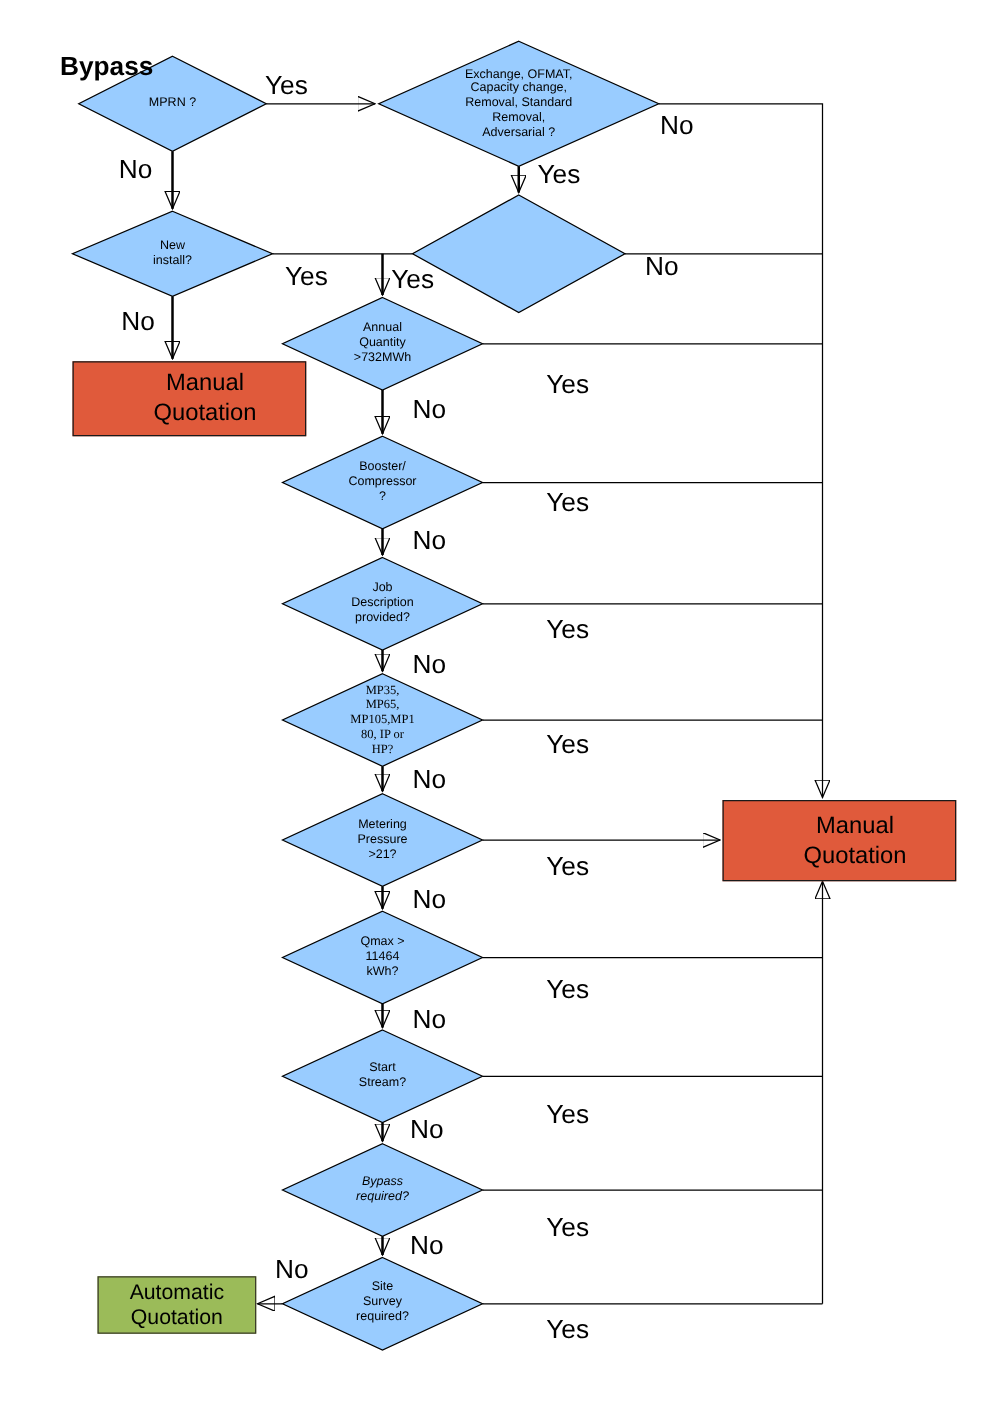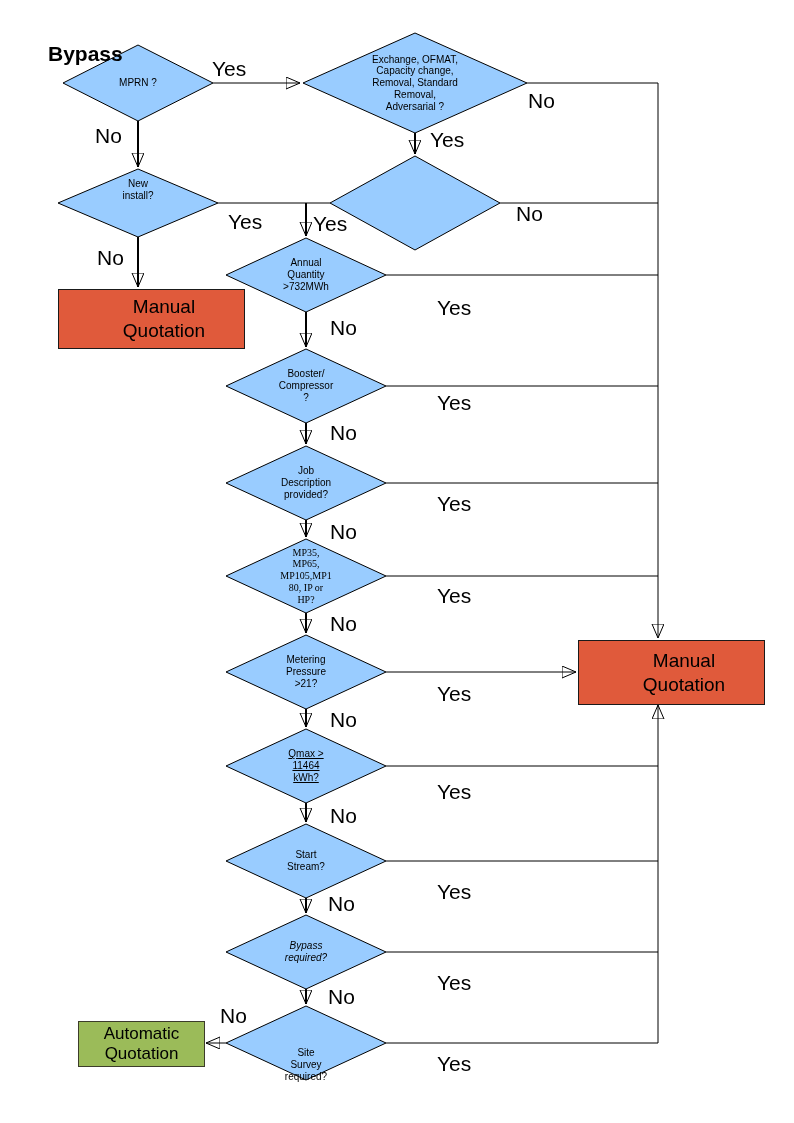--- a/index.html
+++ b/index.html
@@ -102,47 +102,47 @@
       <polygon class="diamond-shape" points="306,1006 386,1043 306,1080 226,1043"></polygon>
     </g>
   </svg>
 
   <div class="dtext" style="left:63px;top:45px;width:150px;height:76px;">MPRN ?</div>
   <div class="dtext" style="left:303px;top:33px;width:224px;height:100px;">Exchange, OFMAT,
 Capacity change,
 Removal, Standard
 Removal,
 Adversarial ?</div>
-  <div class="dtext" style="left:58px;top:156px;width:160px;height:68px;">New
+  <div class="dtext" style="left:58px;top:169px;width:160px;height:68px;">New
 install?</div>
   <div class="dtext" style="left:226px;top:238px;width:160px;height:74px;">Annual
 Quantity
 &gt;732MWh</div>
   <div class="dtext" style="left:226px;top:349px;width:160px;height:74px;">Booster/
 Compressor
 ?</div>
   <div class="dtext" style="left:226px;top:446px;width:160px;height:74px;">Job
 Description
 provided?</div>
   <div class="dtext" style="left:226px;top:539px;width:160px;height:74px;font-family:Liberation Serif, serif;">MP35,
 MP65,
 MP105,MP1
 80, IP or
 HP?</div>
   <div class="dtext" style="left:226px;top:635px;width:160px;height:74px;">Metering
 Pressure
 &gt;21?</div>
-  <div class="dtext" style="left:226px;top:729px;width:160px;height:74px;text-decoration:underline;">Qmax &gt;
+  <div class="dtext" style="left:226px;top:729px;width:160px;height:74px;">Qmax &gt;
 11464
 kWh?</div>
   <div class="dtext" style="left:226px;top:824px;width:160px;height:74px;">Start
 Stream?</div>
   <div class="dtext" style="left:226px;top:915px;width:160px;height:74px;font-style:italic;">Bypass
 required?</div>
-  <div class="dtext" style="left:226px;top:1028px;width:160px;height:74px;">Site
+  <div class="dtext" style="left:226px;top:1005px;width:160px;height:74px;">Site
 Survey
 required?</div>
 
   <div class="box manual" style="left:58px;top:289px;width:160px;height:58px;">Manual
 Quotation</div>
   <div class="box manual" style="left:578px;top:640px;width:160px;height:63px;">Manual
 Quotation</div>
   <div class="box auto" style="left:78px;top:1021px;width:125px;height:44px;">Automatic
 Quotation</div>
 

